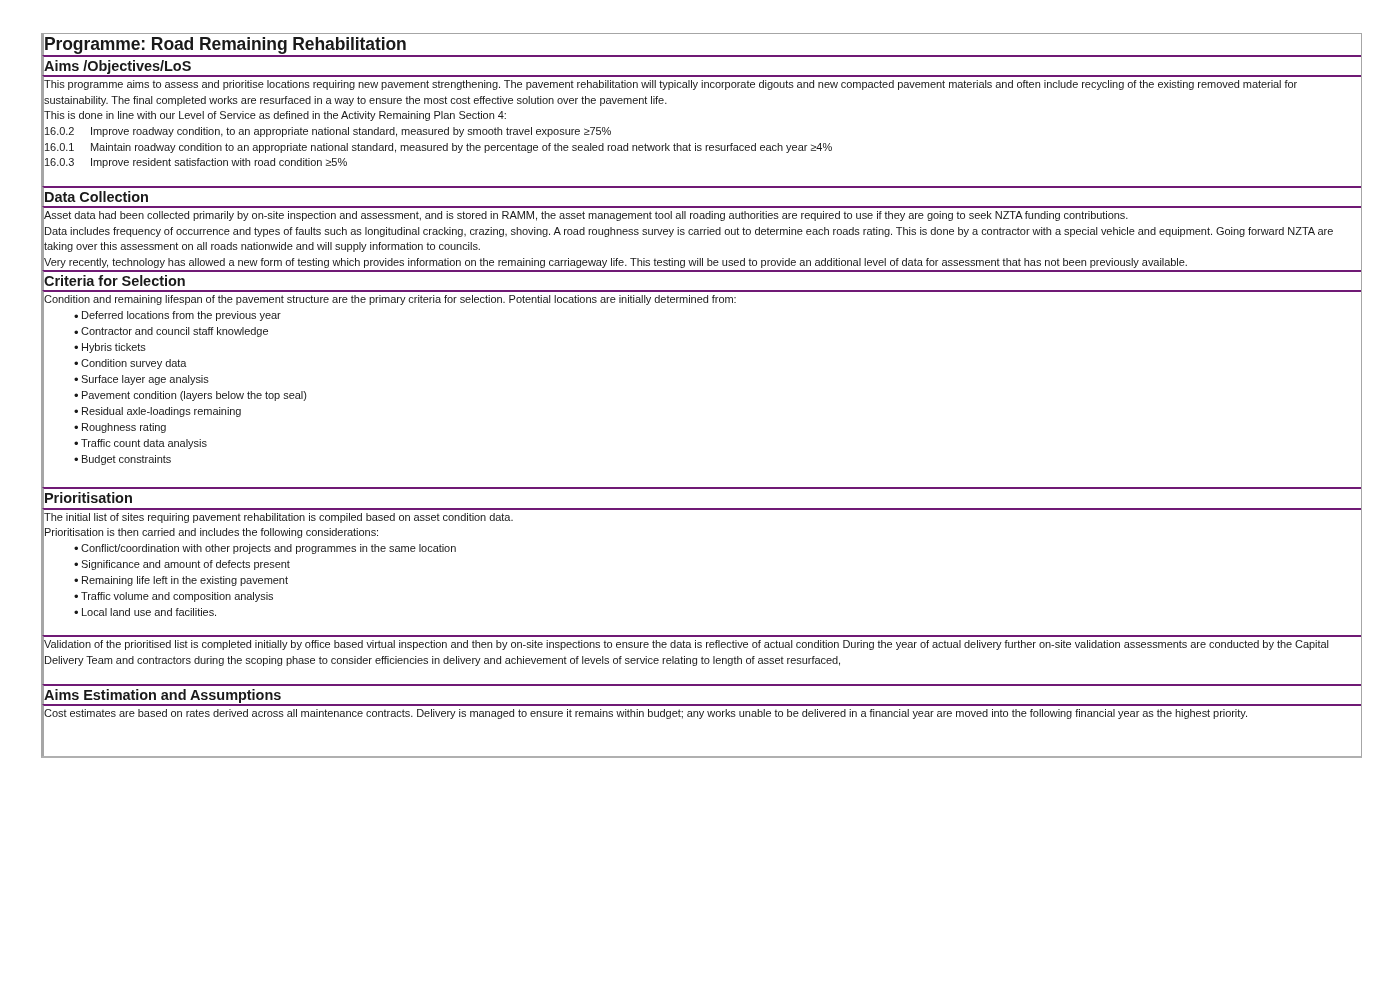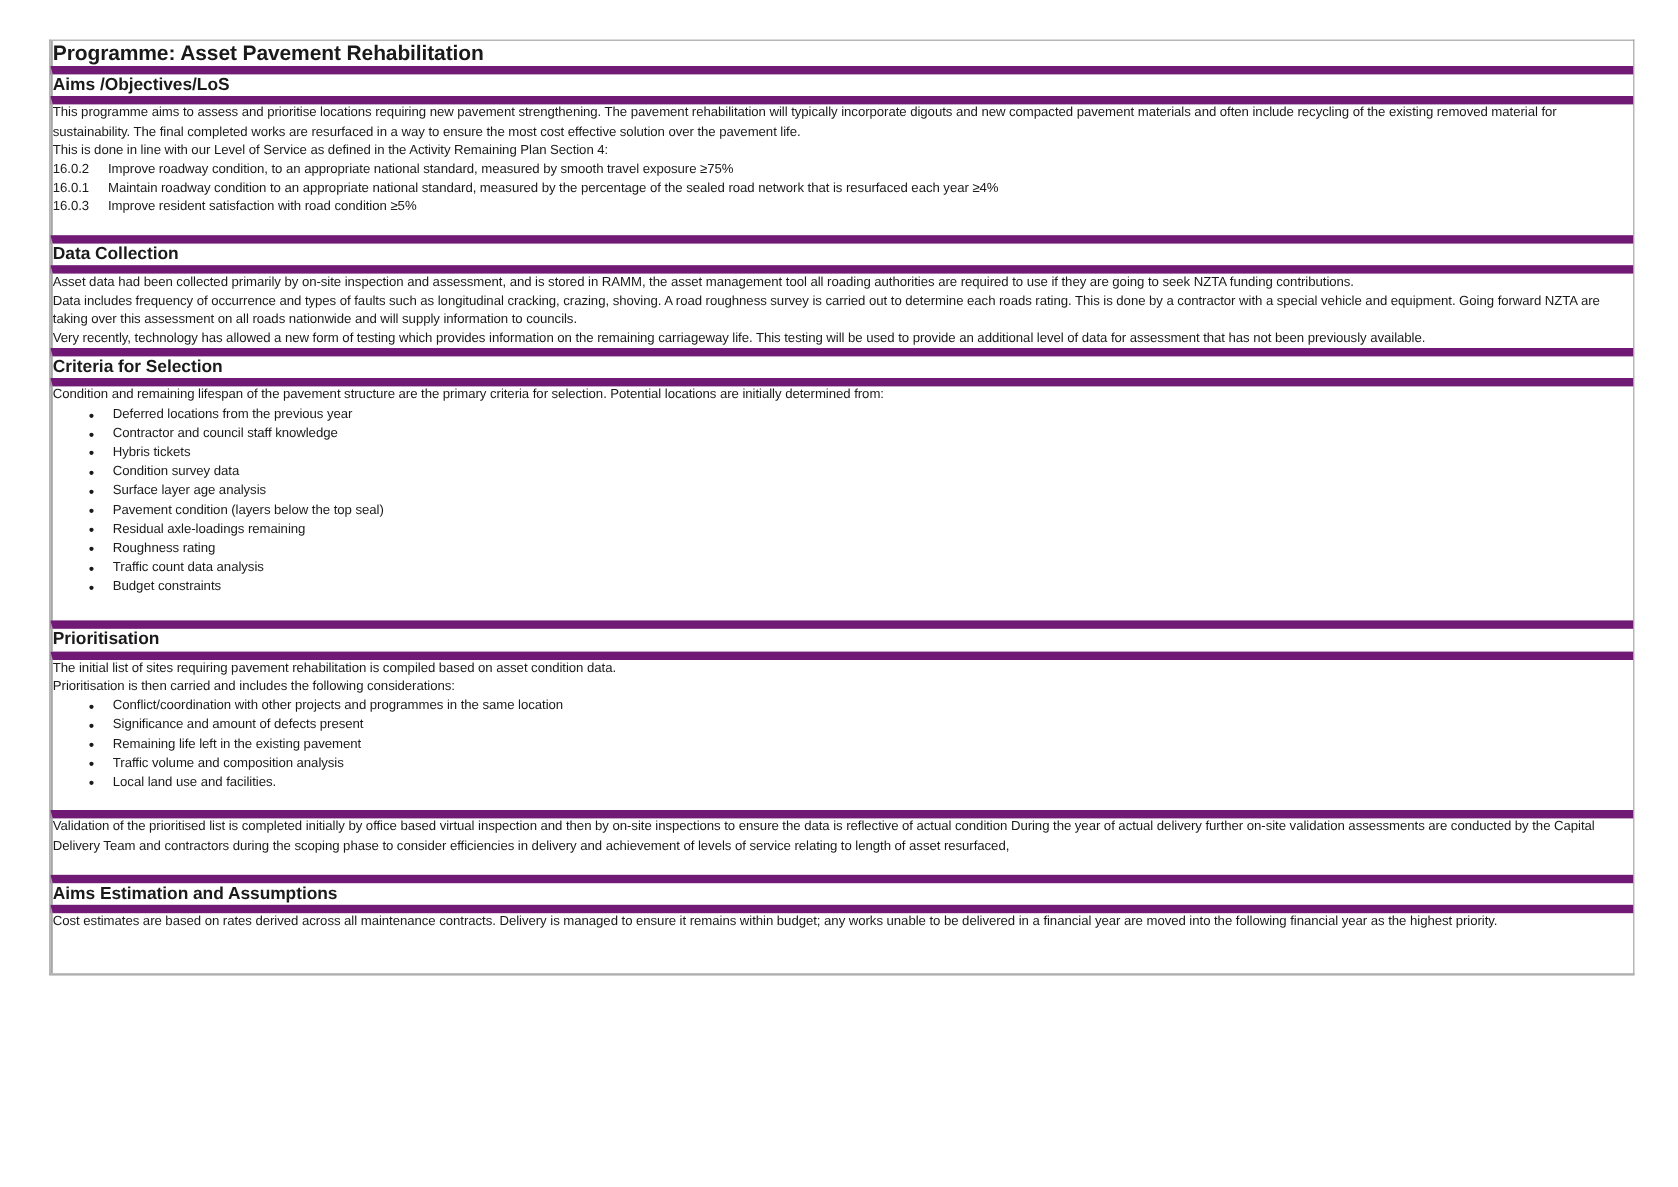--- a/index.html
+++ b/index.html
@@ -28,21 +28,21 @@
   .doc-table {
     width: 1319px;
     border-collapse: separate;
     border-spacing: 0;
     border: 1px solid #a6a6a6;
     background: #ffffff;
     table-layout: fixed;
   }
 
   .doc-table tr > td {
-    border-top: 7px solid #701a75;
+    border-top: 2px solid #701a75;
     border-left: 2px solid #a6a6a6;
     padding: 0;
     vertical-align: top;
   }
   .doc-table tr:first-child > td {
     border-top: none;
   }
 
   
   .row-title td {
@@ -89,21 +89,21 @@
   }
 
   
   ul.bullets {
     margin: 0;
     padding: 0;
     list-style: none;
   }
   ul.bullets > li {
     position: relative;
-    padding-left: 50px;
+    padding-left: 37px;
     margin: 0;
     line-height: 1.45;
   }
   ul.bullets > li::before {
     content: "\2022";
     position: absolute;
     left: 30px;
     top: -0.5px;
     font-size: 13px;
   }
@@ -119,21 +119,21 @@
 <div class="page">
 
   <table class="doc-table">
     <colgroup>
         <col style="width:1319px">
       </colgroup>
     <tbody>
 
       <tr class="row-title">
         <td>
-          <div class="title-text">Programme: Asset Pavement Rehabilitation</div>
+          <div class="title-text">Programme: Road Remaining Rehabilitation</div>
         </td>
       </tr>
 
       <tr class="row-section-head">
         <td>
           <div class="section-head-text">Aims /Objectives/LoS</div>
         </td>
       </tr>
       <tr class="row-body">
         <td>

